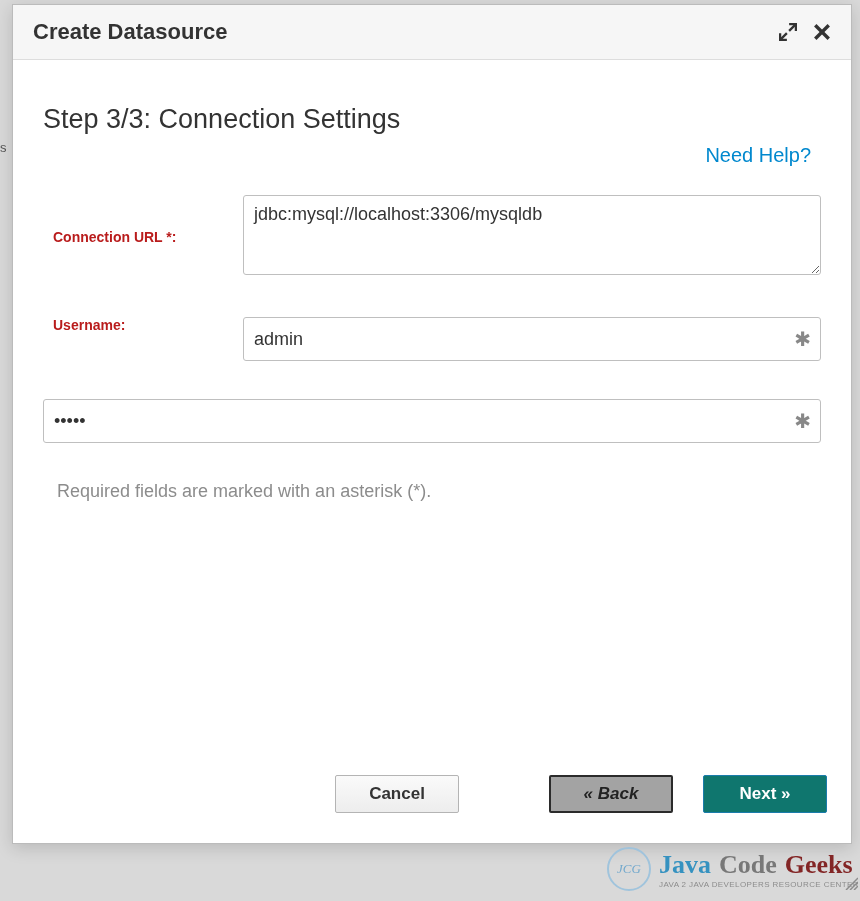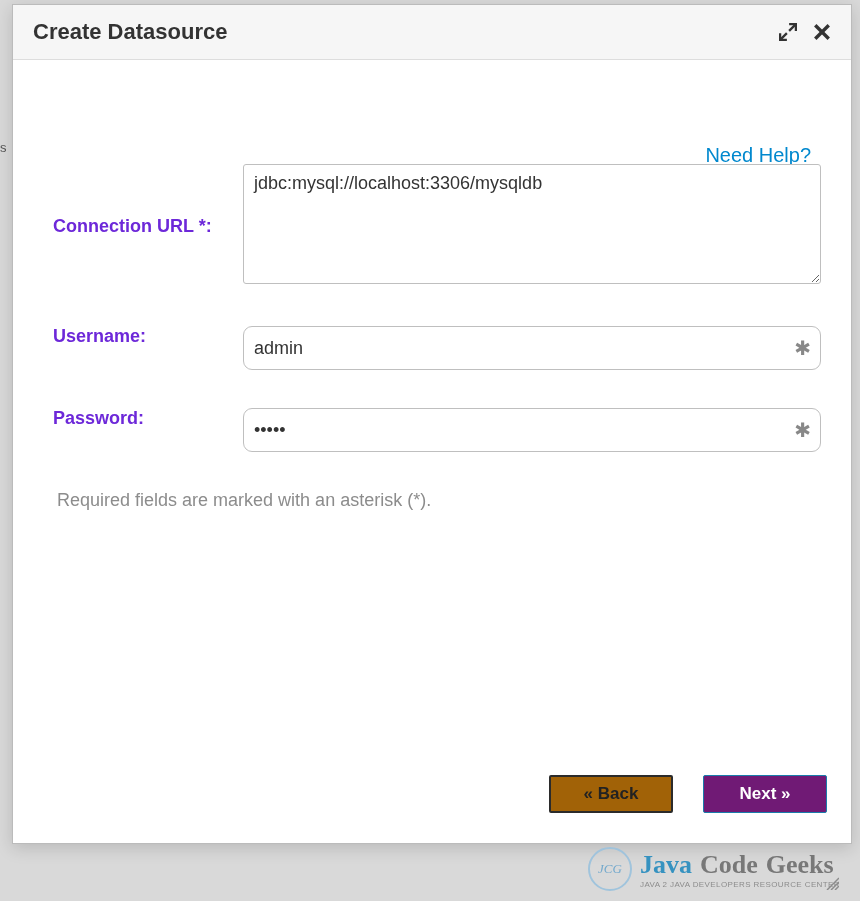--- a/index.html
+++ b/index.html
@@ -86,48 +86,48 @@
       margin-top: 60px;
     }
     .form-row {
       display: flex;
       align-items: flex-start;
       margin-bottom: 38px;
     }
     .form-row.ta { align-items: center; }
     .form-label {
       width: 200px;
-      font-size: 18px;
+      font-size: 14px;
       font-weight: 600;
-      color: #6d28d9;
+      color: #b91c1c;
       text-align: left;
       padding-left: 10px;
     }
     .form-control-wrap {
       flex: 1;
       position: relative;
     }
     textarea.form-control {
       width: 100%;
-      height: 120px;
+      height: 80px;
       padding: 8px 10px;
       font-size: 18px;
       border: 1px solid #bfbfbf;
       border-radius: 3px;
       resize: both;
       font-family: inherit;
       color: #333;
     }
     input.form-control {
       width: 100%;
       height: 44px;
       padding: 6px 40px 6px 10px;
       font-size: 18px;
       border: 1px solid #bfbfbf;
-      border-radius: 9px;
+      border-radius: 3px;
       font-family: inherit;
       color: #333;
     }
     .input-asterisk {
       position: absolute;
       right: 10px;
       top: 50%;
       transform: translateY(-50%);
       color: #888;
       font-size: 20px;
@@ -154,35 +154,36 @@
       cursor: pointer;
       font-family: inherit;
     }
     .btn-default {
       background: linear-gradient(#fafafa,#ededed);
       border: 1px solid #b4b4b4;
       color: #333;
       font-weight: 600;
     }
     .btn-outline {
-      background: #a16207;
+      background: #a3a3a3;
       border: 2px solid #2b2b2b;
       color: #222;
       font-weight: 700;
+      font-style: italic;
     }
     .btn-primary {
-      background: #701a75;
+      background: #0f766e;
       border: 1px solid #1a7cab;
       color: #fff;
       font-weight: 700;
     }
     .footer-gap { width: 30px; }
     .watermark {
       position: absolute;
-      right: 20px;
+      right: 1px;
       bottom: 10px;
       display: flex;
       align-items: center;
       gap: 8px;
       opacity: 0.95;
     }
     .jcg-logo {
       width: 44px; height: 44px;
       border: 2px solid #9ec3dd;
       border-radius: 50%;
@@ -193,21 +194,21 @@
       font-family: Georgia, serif;
     }
     .jcg-text {
       font-family: Georgia, "Times New Roman", serif;
       font-size: 26px;
       display: flex;
       gap: 8px;
     }
     .jcg-java  { color: #2e8fbf; font-weight: 600; }
     .jcg-code  { color: #737373; font-weight: 600; }
-    .jcg-geeks { color: #737373; font-weight: 600; }
+    .jcg-geeks { color: #7f1d1d; font-weight: 600; }
     .jcg-sub {
       font-size: 8px;
       color: #888;
       letter-spacing: 0.4px;
     }
     .resize-grip {
       position: absolute;
       right: 1px; bottom: 1px;
       width: 16px; height: 16px;
       color: #888;
@@ -235,53 +236,54 @@
       <span class="hdr-icon">
         <svg viewBox="0 0 16 16" fill="none" stroke="currentColor" stroke-width="3">
           <path d="M2 2 L14 14"></path>
           <path d="M14 2 L2 14"></path>
         </svg>
       </span>
     </div>
   </div>
 
   <div class="modal-body">
+    <h2 class="step-heading">Step 3/3: Connection Settings</h2>
     <a class="help-link">Need Help?</a>
 
     <div class="form-area">
 
       <div class="form-row ta">
         <label class="form-label">Connection URL *:</label>
         <div class="form-control-wrap">
           <textarea class="form-control" style="">jdbc:mysql://localhost:3306/mysqldb</textarea>
         </div>
       </div>
 
       <div class="form-row">
         <label class="form-label">Username:</label>
         <div class="form-control-wrap">
           <input type="text" class="form-control" value="admin" style="">
           <span class="input-asterisk">✱</span>
         </div>
       </div>
 
       <div class="form-row">
-        <label class="form-label">Password:</label>
         <div class="form-control-wrap">
           <input type="password" class="form-control" value="•••••" style="">
           <span class="input-asterisk">✱</span>
         </div>
       </div>
 
 
       <div class="required-note">Required fields are marked with an asterisk (*).</div>
     </div>
   </div>
 
   <div class="modal-footer">
+    <button class="btn btn-default">Cancel</button>
     <div class="footer-gap"></div>
     <button class="btn btn-outline">« Back</button>
     <button class="btn btn-primary">Next »</button>
   </div>
 </div>
 
 <div class="watermark">
   <div class="jcg-logo">JCG</div>
   <div>
     <div class="jcg-text">

